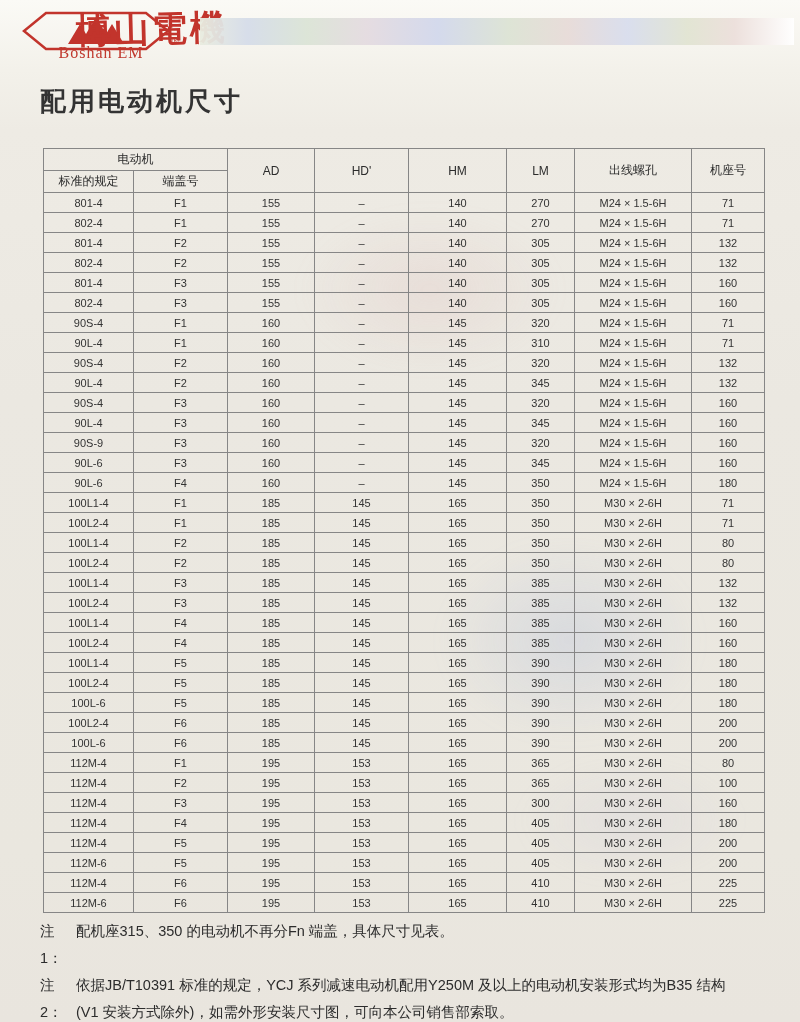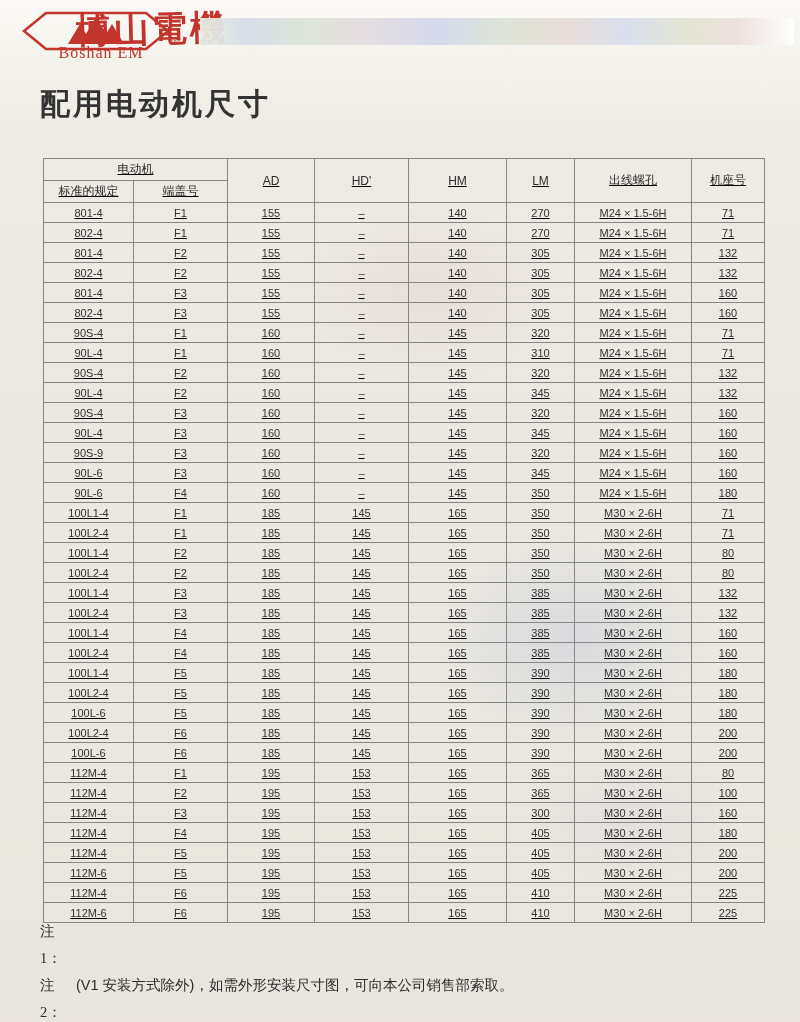--- a/index.html
+++ b/index.html
@@ -17,48 +17,48 @@
   .logo-en{position:absolute;left:12px;top:36px;width:150px;text-align:center;
     font-family:"Liberation Serif",serif;font-size:16px;color:#c0392e;letter-spacing:1px;}
   .logo-zh{position:absolute;left:76px;top:6px;font-family:"DejaVu Serif",serif;
     font-weight:bold;font-size:35px;color:#c2342c;letter-spacing:3px;
     transform:rotate(-1.5deg);white-space:nowrap;}
   .band{position:absolute;left:200px;top:18px;width:594px;height:27px;opacity:.95;
     background:linear-gradient(90deg,#e9ecdf 0%,#d5dce9 8%,#dbe4d6 18%,#e4dbe0 28%,
       #d2d8ec 40%,#dce3d4 52%,#e7dbd8 62%,#d8dded 72%,#e1e4d2 82%,#ecdfdb 90%,#ffffff 100%);}
 
   
-  h1.title{position:absolute;left:40px;top:84px;margin:0;font-size:30px;
+  h1.title{position:absolute;left:40px;top:84px;margin:0;font-size:26px;
     font-weight:bold;color:#333;letter-spacing:3px;}
 
   
   .ghost{position:absolute;border-radius:50%;filter:blur(10px);pointer-events:none;}
   .ghost.g1{left:300px;top:210px;width:260px;height:160px;
     background:radial-gradient(closest-side,rgba(214,170,170,.18),transparent);}
   .ghost.g2{left:440px;top:540px;width:260px;height:200px;
     background:radial-gradient(closest-side,rgba(150,170,215,.22),transparent);}
   .ghost.g3{left:520px;top:760px;width:220px;height:120px;
     background:radial-gradient(closest-side,rgba(190,185,215,.16),transparent);}
 
   
-  table.dim{position:absolute;left:43px;top:158px;width:721px;
-    border-collapse:collapse;table-layout:fixed;text-decoration:underline;}
+  table.dim{position:absolute;left:43px;top:148px;width:721px;
+    border-collapse:collapse;table-layout:fixed;}
   table.dim th,table.dim td{
     border:1px solid #868686;text-align:center;vertical-align:middle;
     padding:0;color:#333;font-weight:normal;overflow:hidden;white-space:nowrap;}
   table.dim thead tr{height:22px;}
   table.dim thead th{font-size:12px;color:#2b2b2b;}
   table.dim tbody tr{height:20px;}
   table.dim tbody td{font-size:11px;color:#333;}
 
   
   .notes{position:absolute;left:40px;top:918px;width:730px;
     font-size:14.5px;color:#2c2c2c;line-height:27px;}
   .note-row{display:flex;align-items:flex-start;}
-  .note-label{flex:0 0 36px;font-family:Liberation Serif, serif;}
+  .note-label{flex:0 0 36px;}
   .note-body{flex:1;}
 </style>
 </head>
 <body>
 
 <div class="page">
 
   <div class="brand">
     <svg width="160" height="44" viewBox="0 0 160 44">
       <polygon points="30,3 130,3 152,21 130,39 30,39 8,21" fill="none" stroke="#c2342c" stroke-width="2.5"></polygon>
@@ -463,22 +463,24 @@
           <td>410</td>
           <td>M30 × 2-6H</td>
           <td>225</td>
         </tr>
       </tbody>
   </table>
 
   <div class="notes">
     <div class="note-row">
       <span class="note-label">注1：</span>
+      <span class="note-body">配机座315、350 的电动机不再分Fn 端盖，具体尺寸见表。</span>
     </div>
     <div class="note-row">
       <span class="note-label">注2：</span>
       <div class="note-body">
+        <div>依据JB/T10391 标准的规定，YCJ 系列减速电动机配用Y250M 及以上的电动机安装形式均为B35 结构</div>
         <div>(V1 安装方式除外)，如需外形安装尺寸图，可向本公司销售部索取。</div>
       </div>
     </div>
   </div>
 
 </div>
 
 </body></html>

